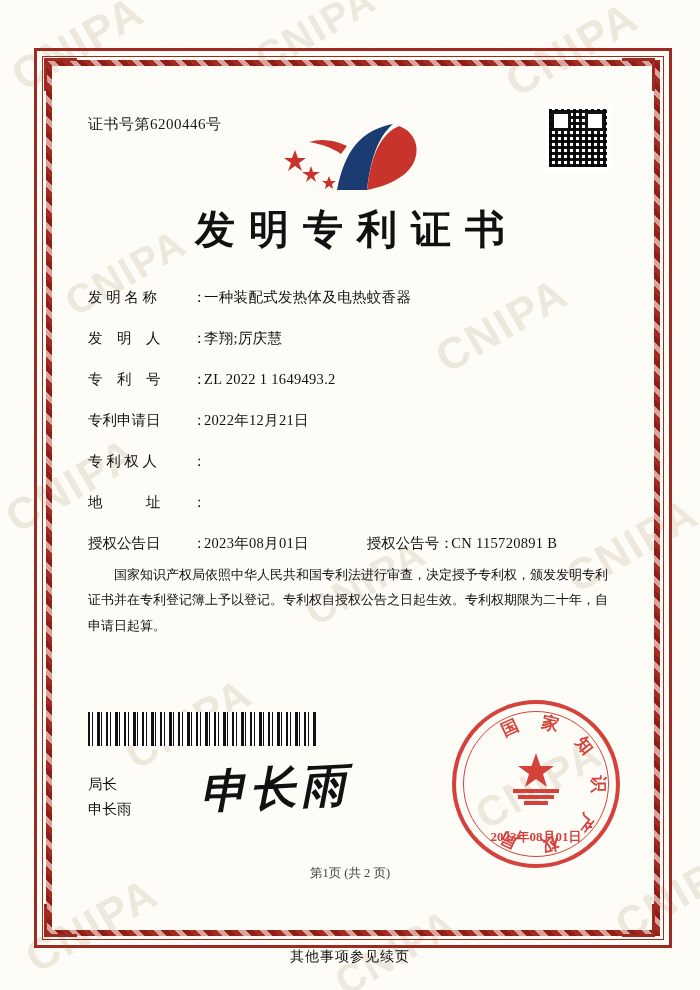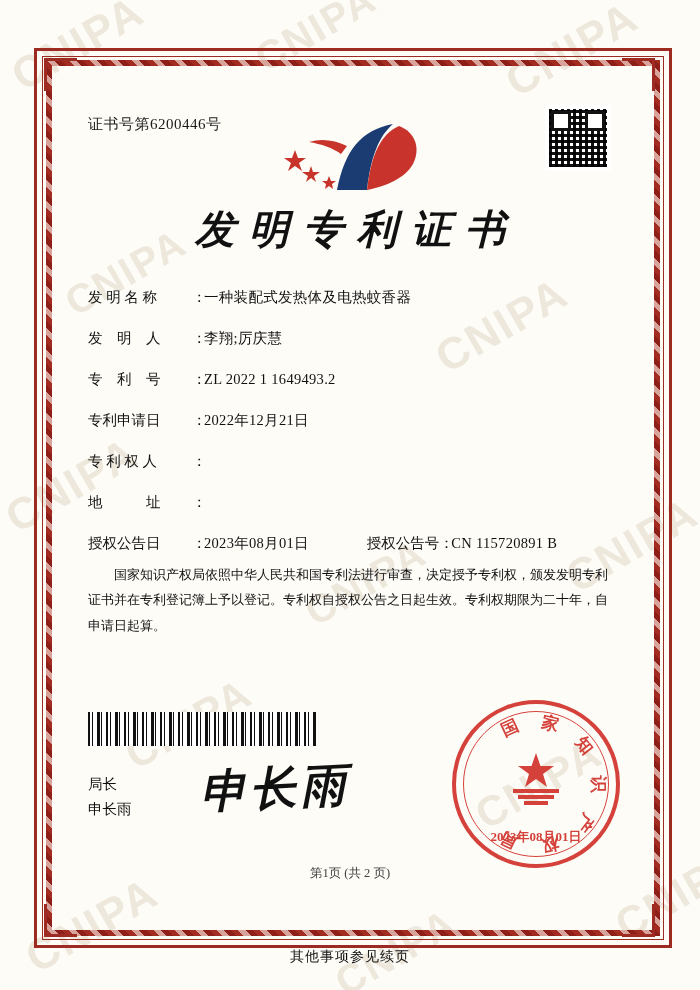--- a/index.html
+++ b/index.html
@@ -118,21 +118,20 @@
     position: absolute;
     top: 132px;
     width: 100%;
     text-align: center;
     font-size: 40px;
     font-weight: bold;
     letter-spacing: 14px;
     color: #111;
     font-family: "Liberation Serif", serif;
     text-indent: 14px;
-    font-style: italic;
   }
 
   
   .fields {
     position: absolute;
     top: 218px;
     left: 28px;
     right: 20px;
   }
   .field-row {

